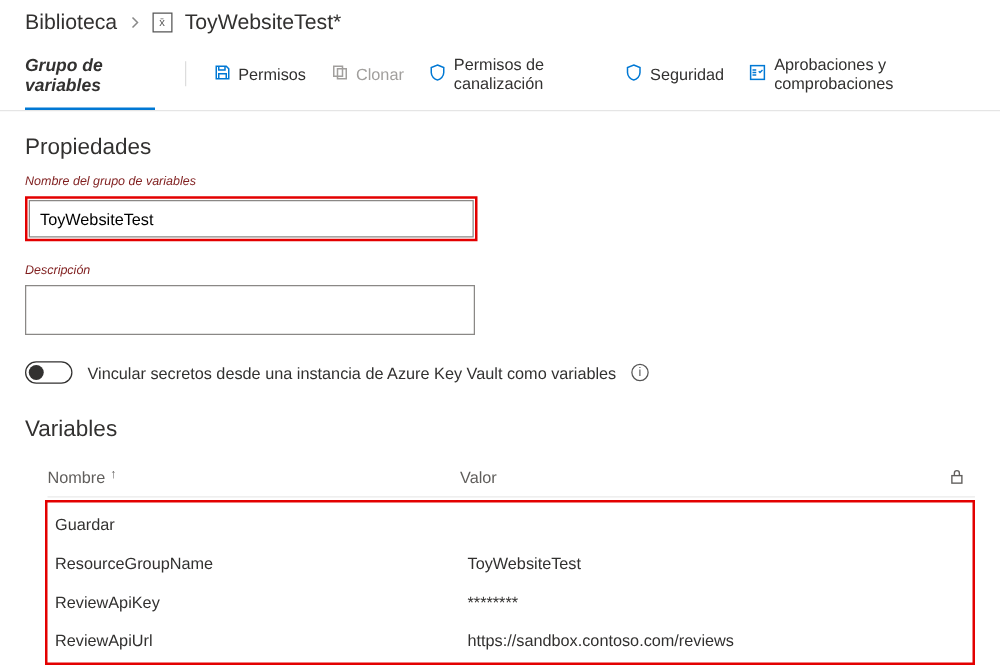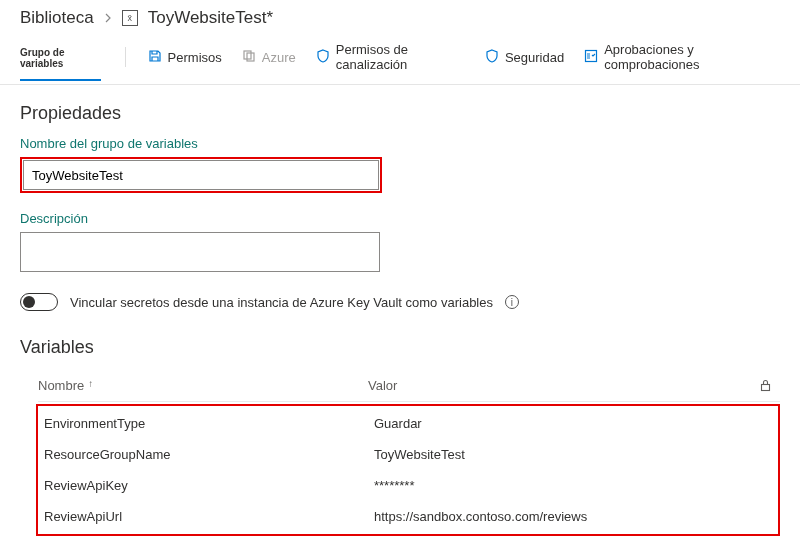--- a/index.html
+++ b/index.html
@@ -34,25 +34,26 @@
       color: #555;
     }
     .breadcrumb-current { font-weight: 400; }
     .toolbar-row {
       display: flex;
       align-items: center;
       padding: 8px 20px 0 20px;
       border-bottom: 1px solid #e5e5e5;
     }
     .tab {
-      font-size: 10px;
+      font-size: 14px;
       padding: 8px 0 10px 0;
       margin-right: 24px;
       cursor: pointer;
       border-bottom: 2px solid transparent;
+      font-style: italic;
     }
     .tab.active { border-bottom: 2px solid #0078d4; font-weight: 600; }
     .tool-sep {
       width: 1px;
       height: 20px;
       background: #ddd;
       margin: 0 12px 6px 0;
     }
     .tool-btn {
       display: flex;
@@ -68,24 +69,25 @@
     .section {
       padding: 18px 20px 0 20px;
     }
     .section-title {
       font-size: 18px;
       font-weight: 400;
       margin-bottom: 12px;
       color: #323130;
     }
     .field-label {
-      font-size: 13px;
-      color: #0f766e;
+      font-size: 10px;
+      color: #7f1d1d;
       margin-bottom: 6px;
       display: block;
+      font-style: italic;
     }
     .text-input {
       width: 360px;
       height: 30px;
       border: 1px solid #8a8886;
       padding: 0 8px;
       font-size: 13px;
       font-family: inherit;
       outline: none;
     }
@@ -186,21 +188,21 @@
     <span>Permisos</span>
   </div>
 
   <div class="tool-btn disabled">
     <span>
       <svg width="14" height="14" viewBox="0 0 14 14">
           <rect x="2" y="2" width="7" height="8" fill="none" stroke="#a19f9d" stroke-width="1.2"></rect>
           <rect x="5" y="4" width="7" height="8" fill="none" stroke="#a19f9d" stroke-width="1.2"></rect>
         </svg>
     </span>
-    <span>Azure</span>
+    <span>Clonar</span>
   </div>
 
   <div class="tool-btn">
     <span>
       <svg width="14" height="14" viewBox="0 0 14 14">
           <path d="M7 1 L12 3 V7 C12 10 9.5 12.5 7 13 C4.5 12.5 2 10 2 7 V3 Z" fill="none" stroke="#0078d4" stroke-width="1.2"></path>
         </svg>
     </span>
     <span>Permisos de canalización</span>
   </div>
@@ -262,21 +264,20 @@
   <div class="col-lock">
     <svg class="lock-icon-svg" width="11" height="13" viewBox="0 0 11 13">
         <rect x="1.5" y="5.5" width="8" height="6" fill="none" stroke="#605e5c" stroke-width="1.1"></rect>
         <path d="M3.5 5.5 V3.5 a2 2 0 0 1 4 0 V5.5" fill="none" stroke="#605e5c" stroke-width="1.1"></path>
       </svg>
   </div>
 </div>
 
 <div class="var-table highlight-red">
   <div class="var-row">
-    <div class="col-name">EnvironmentType</div>
     <div class="col-value">Guardar</div>
   </div>
   <div class="var-row">
     <div class="col-name">ResourceGroupName</div>
     <div class="col-value">ToyWebsiteTest</div>
   </div>
   <div class="var-row">
     <div class="col-name">ReviewApiKey</div>
     <div class="col-value">********</div>
   </div>

